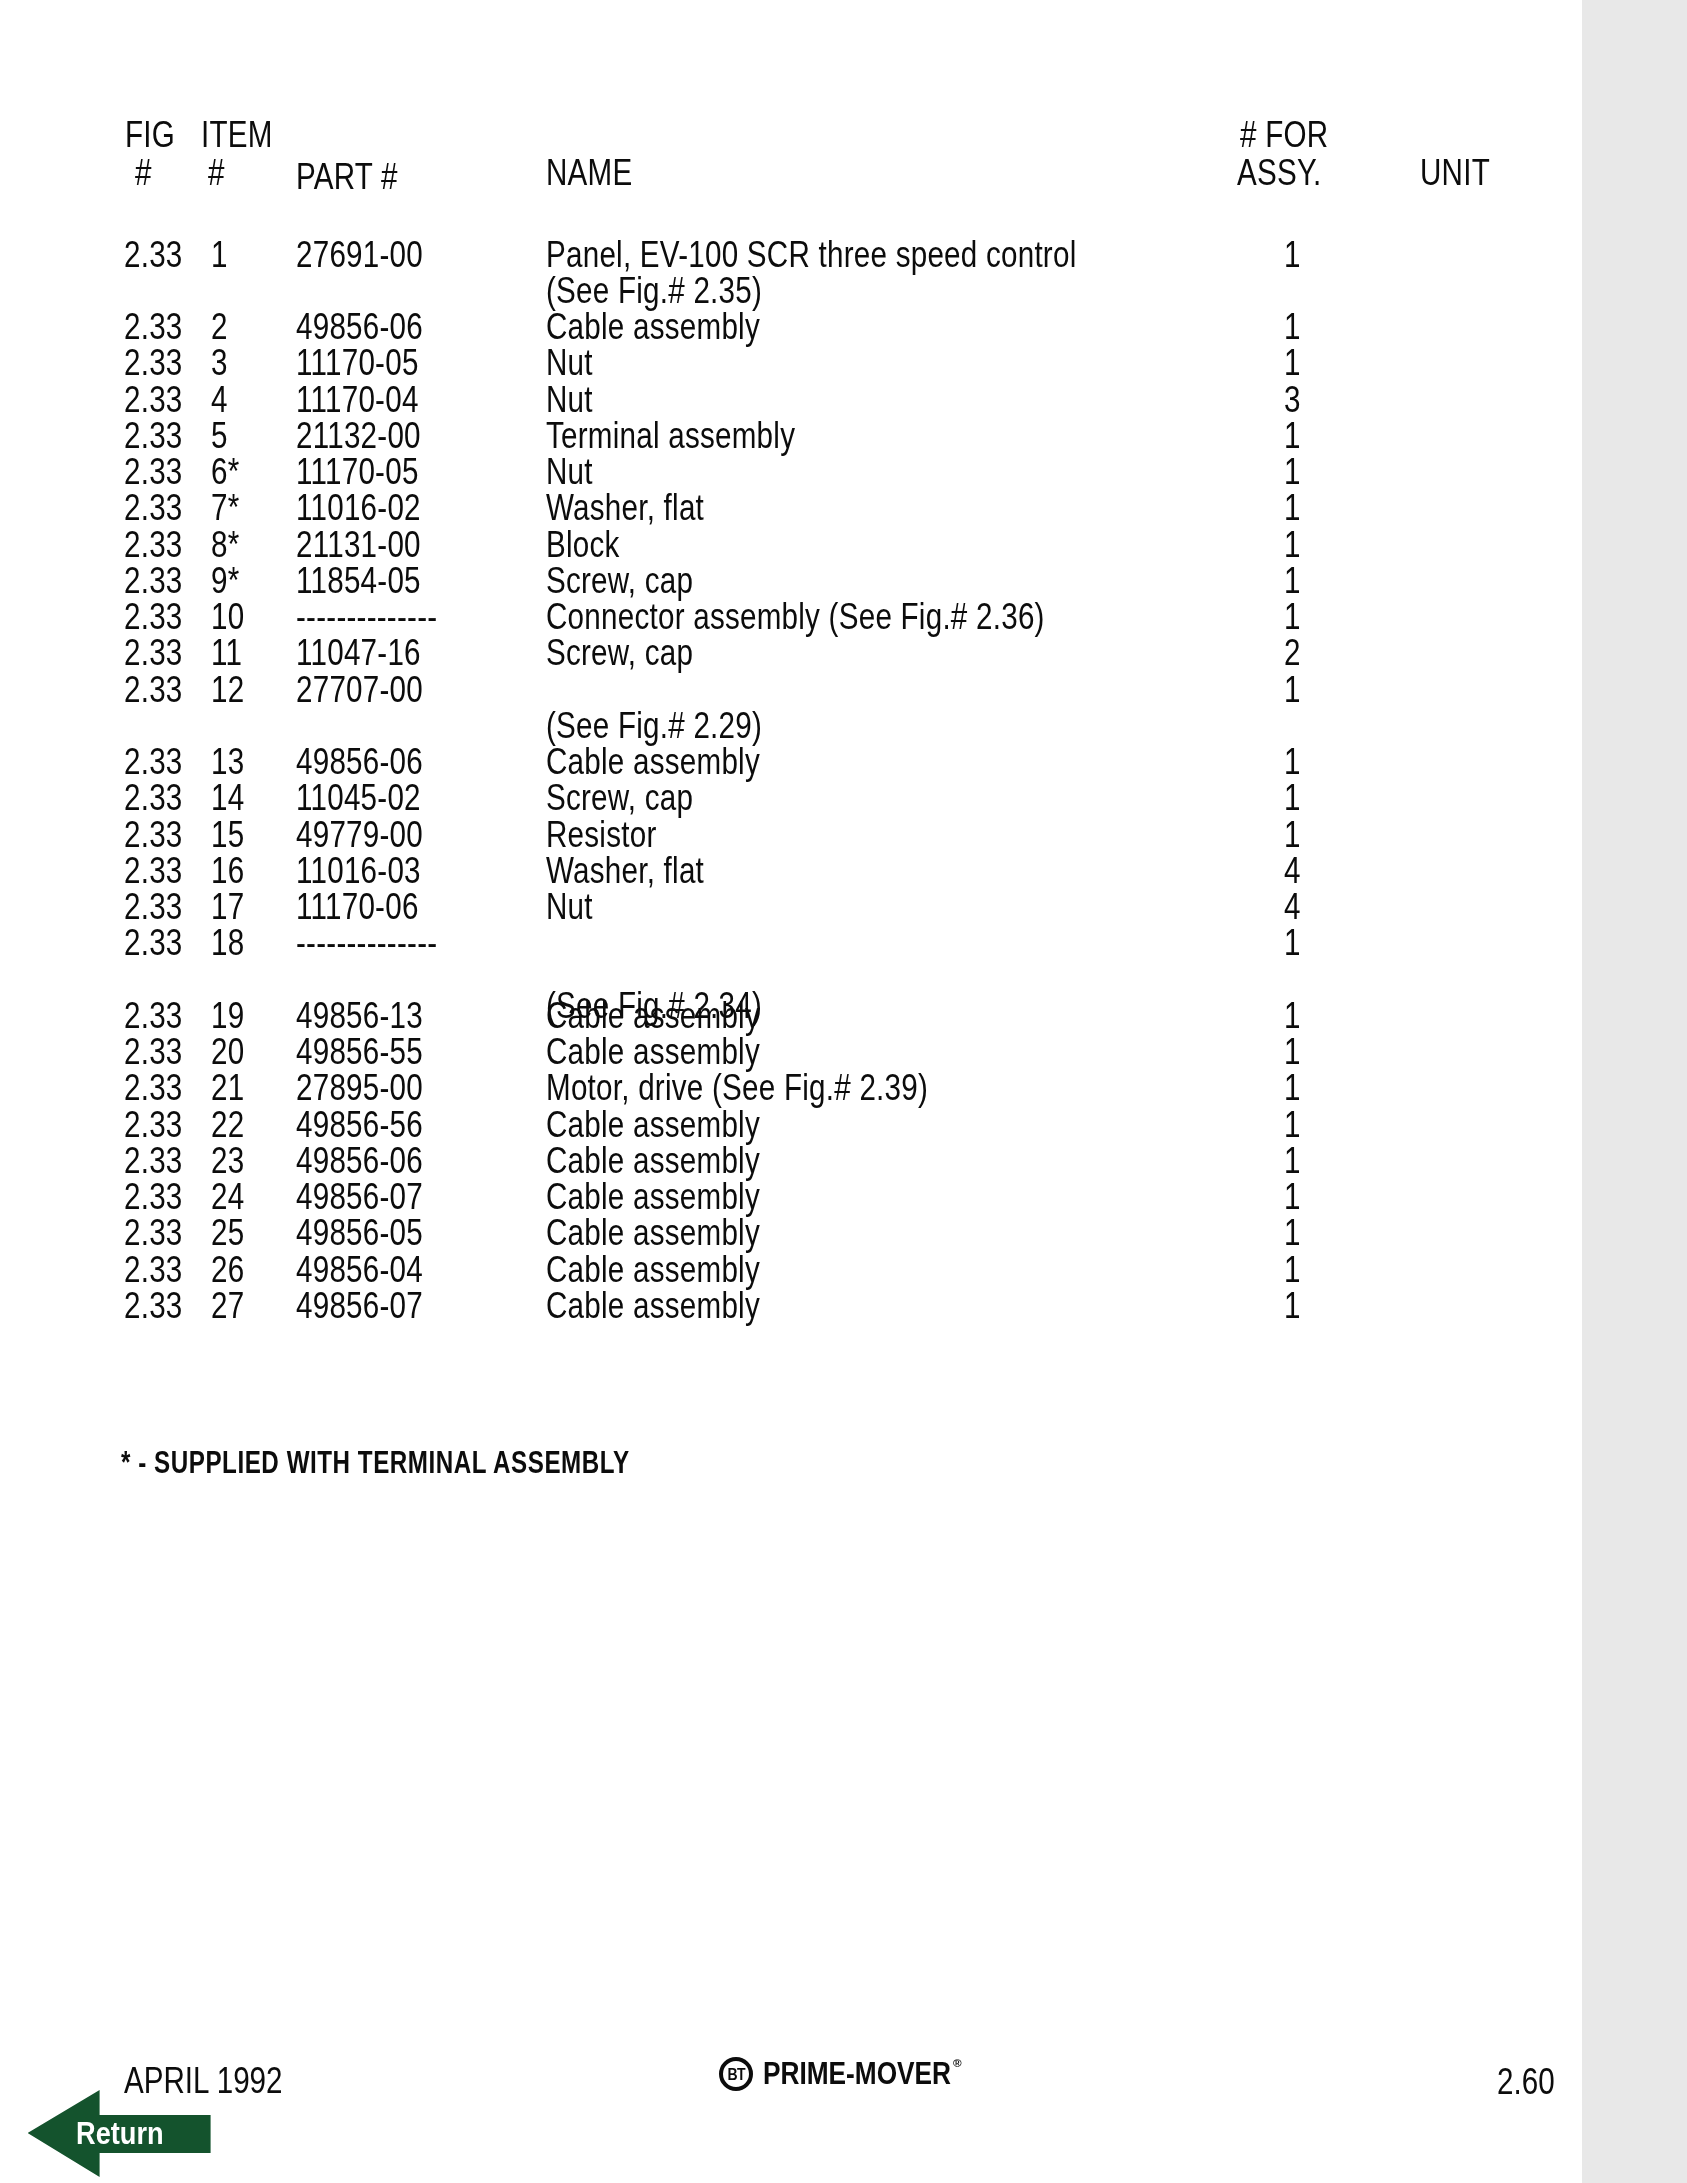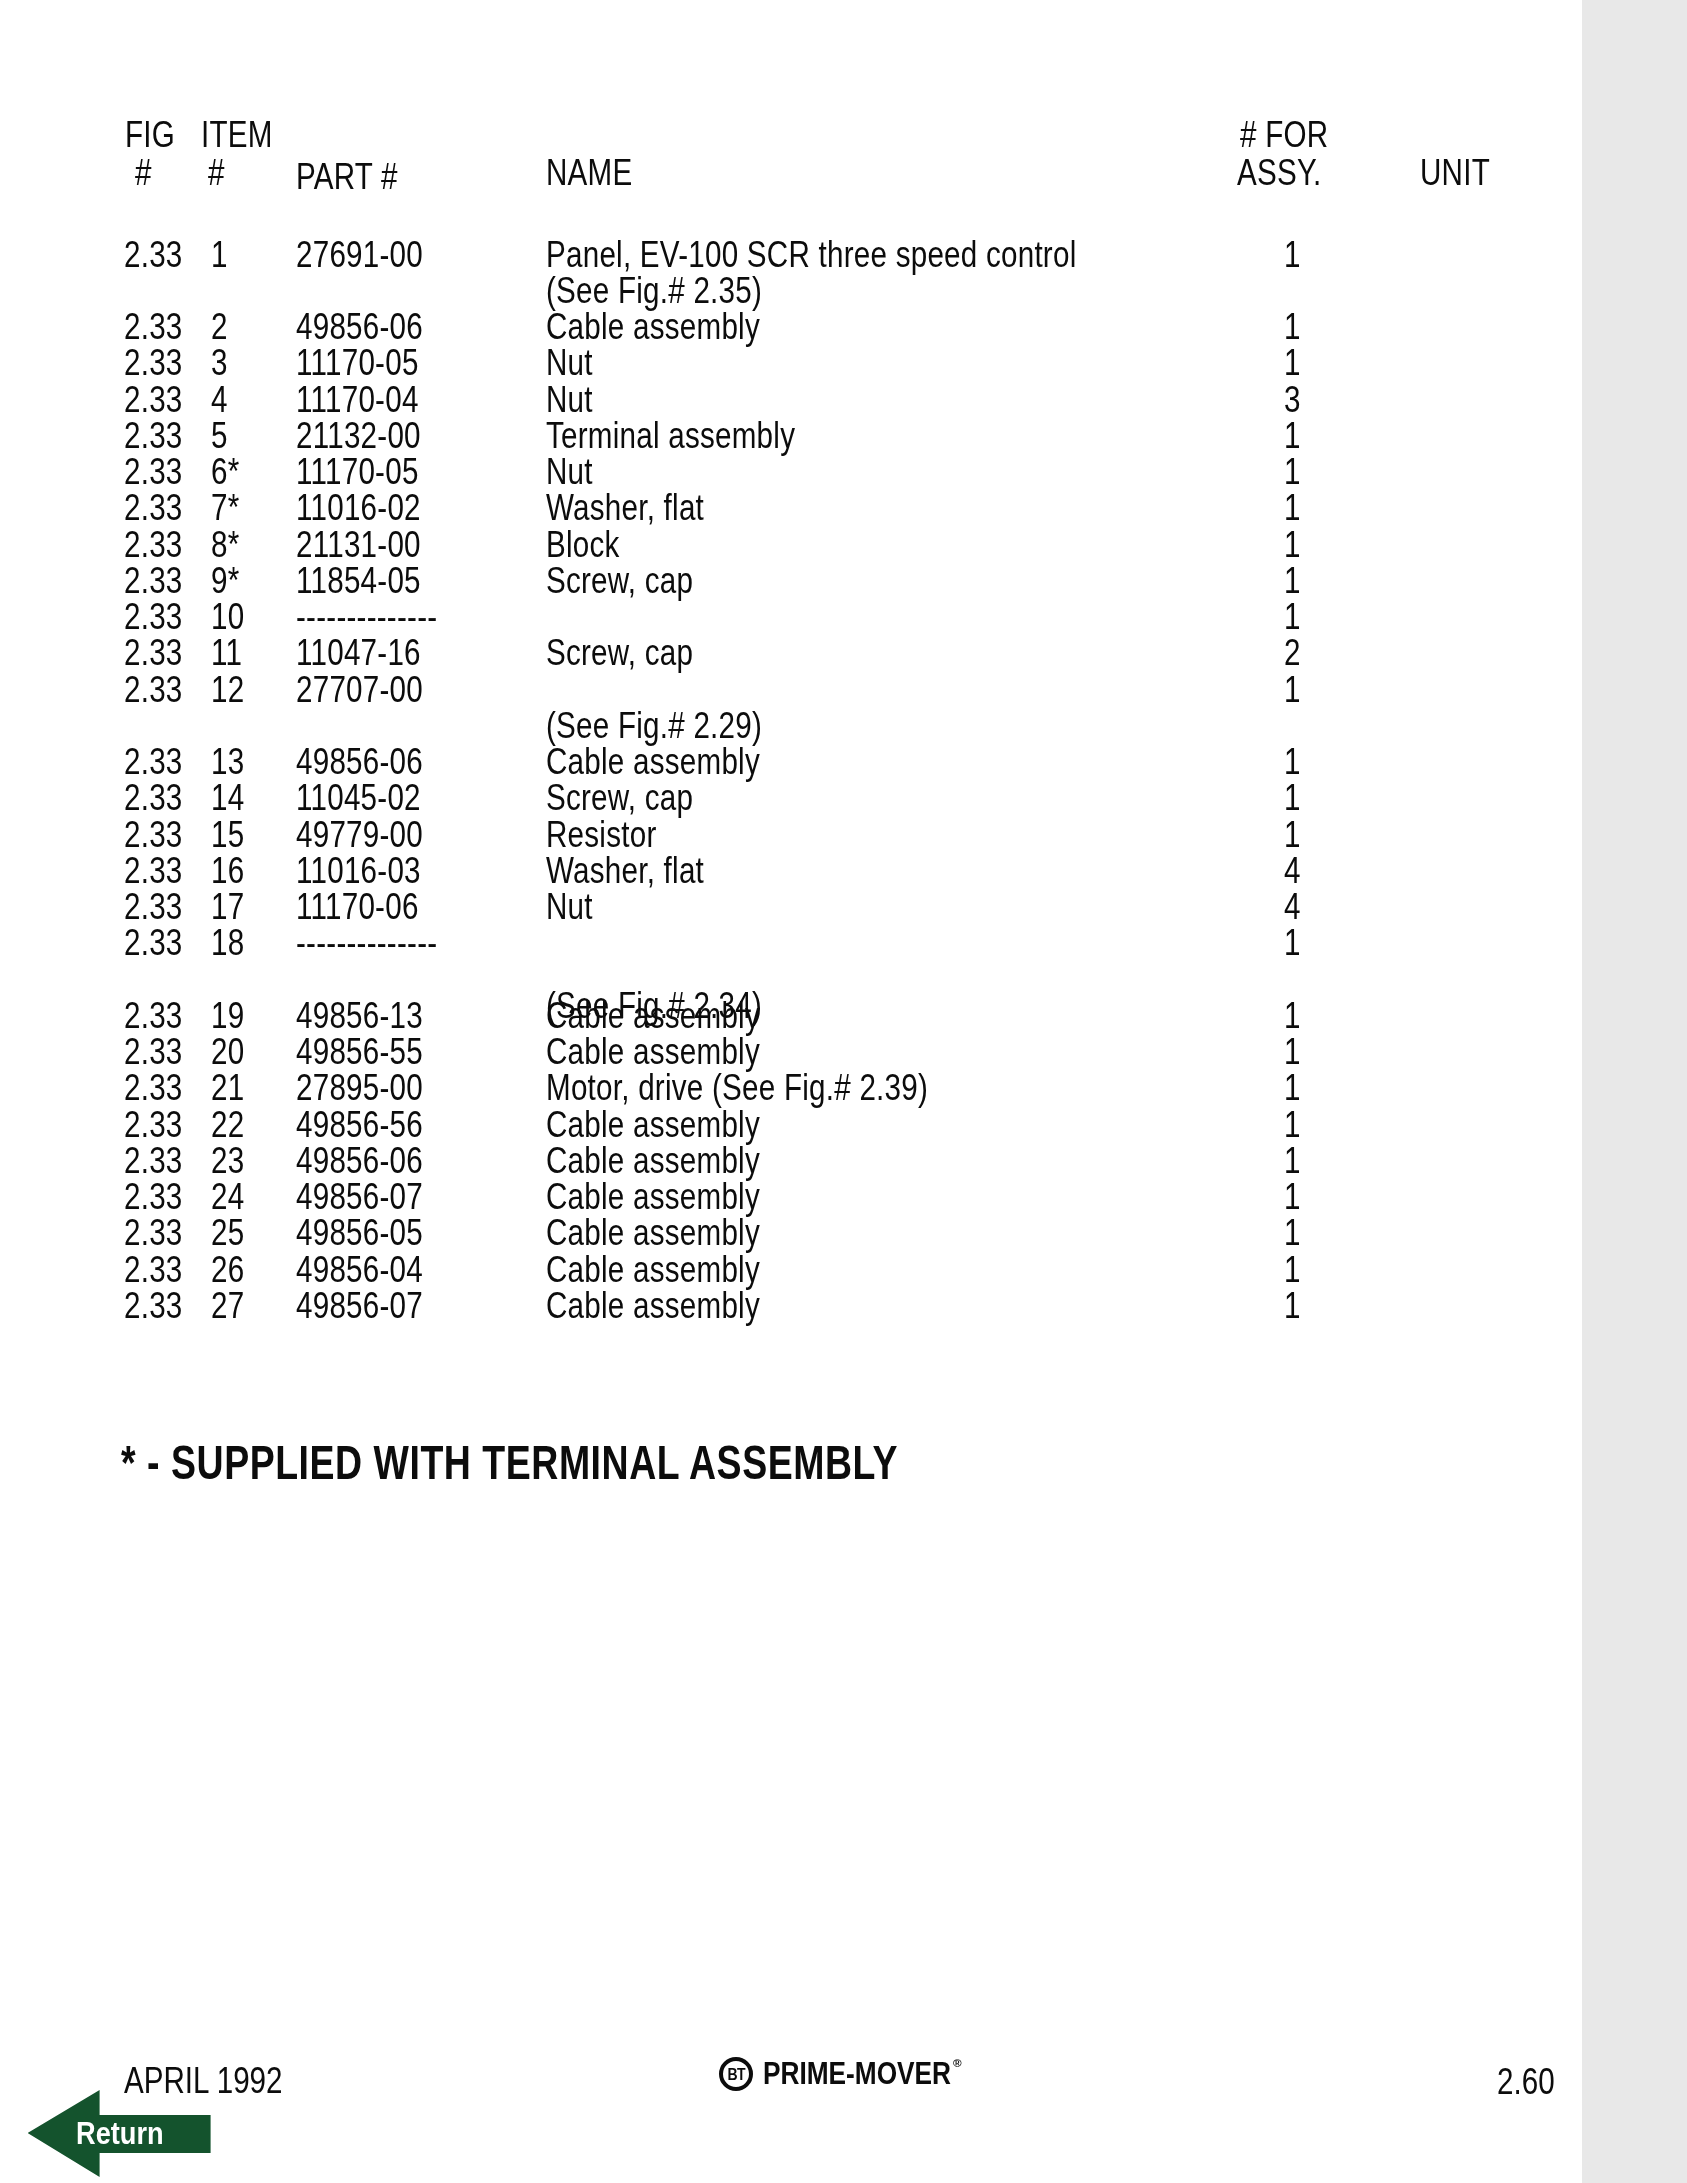--- a/index.html
+++ b/index.html
@@ -26,21 +26,21 @@
   }
   .line { position:absolute; left:0; width:1687px; height:37px; }
   .c-fig  { left:124px; }
   .c-item { left:211px; }
   .c-part { left:296px; }
   .c-name { left:546px; }
   .c-qty  { left:1265px; width:55px; text-align:center; }
   .c-qty .cx { transform-origin:50% 50%; }
   .footnote {
     position:absolute; left:121px; top:1439px;
-    font-size:48px; line-height:48px; font-weight:bold;
+    font-size:31px; line-height:48px; font-weight:bold;
     letter-spacing:0.7px;
   }
   .footer-date { position:absolute; left:124px; top:2062px; font-size:37px; line-height:37px; }
   .page-num    { position:absolute; left:1497px; top:2063px; font-size:37px; line-height:37px; }
   .logo { position:absolute; left:719px; top:2056px; height:36px; }
   .logo-circle {
     position:absolute; left:0; top:1.4px;
     width:26px; height:26px;
     border:4.1px solid #0c0c0c; border-radius:50%;
     text-align:center;
@@ -150,20 +150,21 @@
         <div class="cell c-fig"><span class="cx">2.33</span></div>
         <div class="cell c-item"><span class="cx">9*</span></div>
         <div class="cell c-part"><span class="cx">11854-05</span></div>
         <div class="cell c-name"><span class="cx">Screw, cap</span></div>
         <div class="cell c-qty"><span class="cx">1</span></div>
       </div>
       <div class="line" style="top: 598px;">
         <div class="cell c-fig"><span class="cx">2.33</span></div>
         <div class="cell c-item"><span class="cx">10</span></div>
         <div class="cell c-part"><span class="cx">--------------</span></div>
+        <div class="cell c-name"><span class="cx">Connector assembly (See Fig.# 2.36)</span></div>
         <div class="cell c-qty"><span class="cx">1</span></div>
       </div>
       <div class="line" style="top: 634px;">
         <div class="cell c-fig"><span class="cx">2.33</span></div>
         <div class="cell c-item"><span class="cx">11</span></div>
         <div class="cell c-part"><span class="cx">11047-16</span></div>
         <div class="cell c-name"><span class="cx">Screw, cap</span></div>
         <div class="cell c-qty"><span class="cx">2</span></div>
       </div>
       <div class="line" style="top: 671px;">

